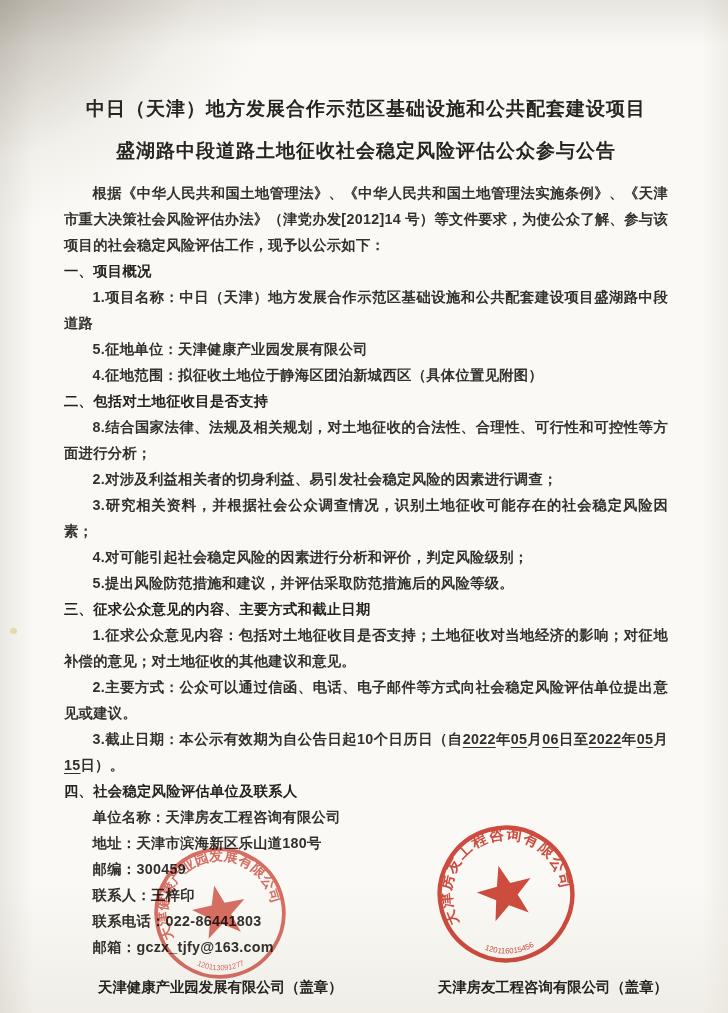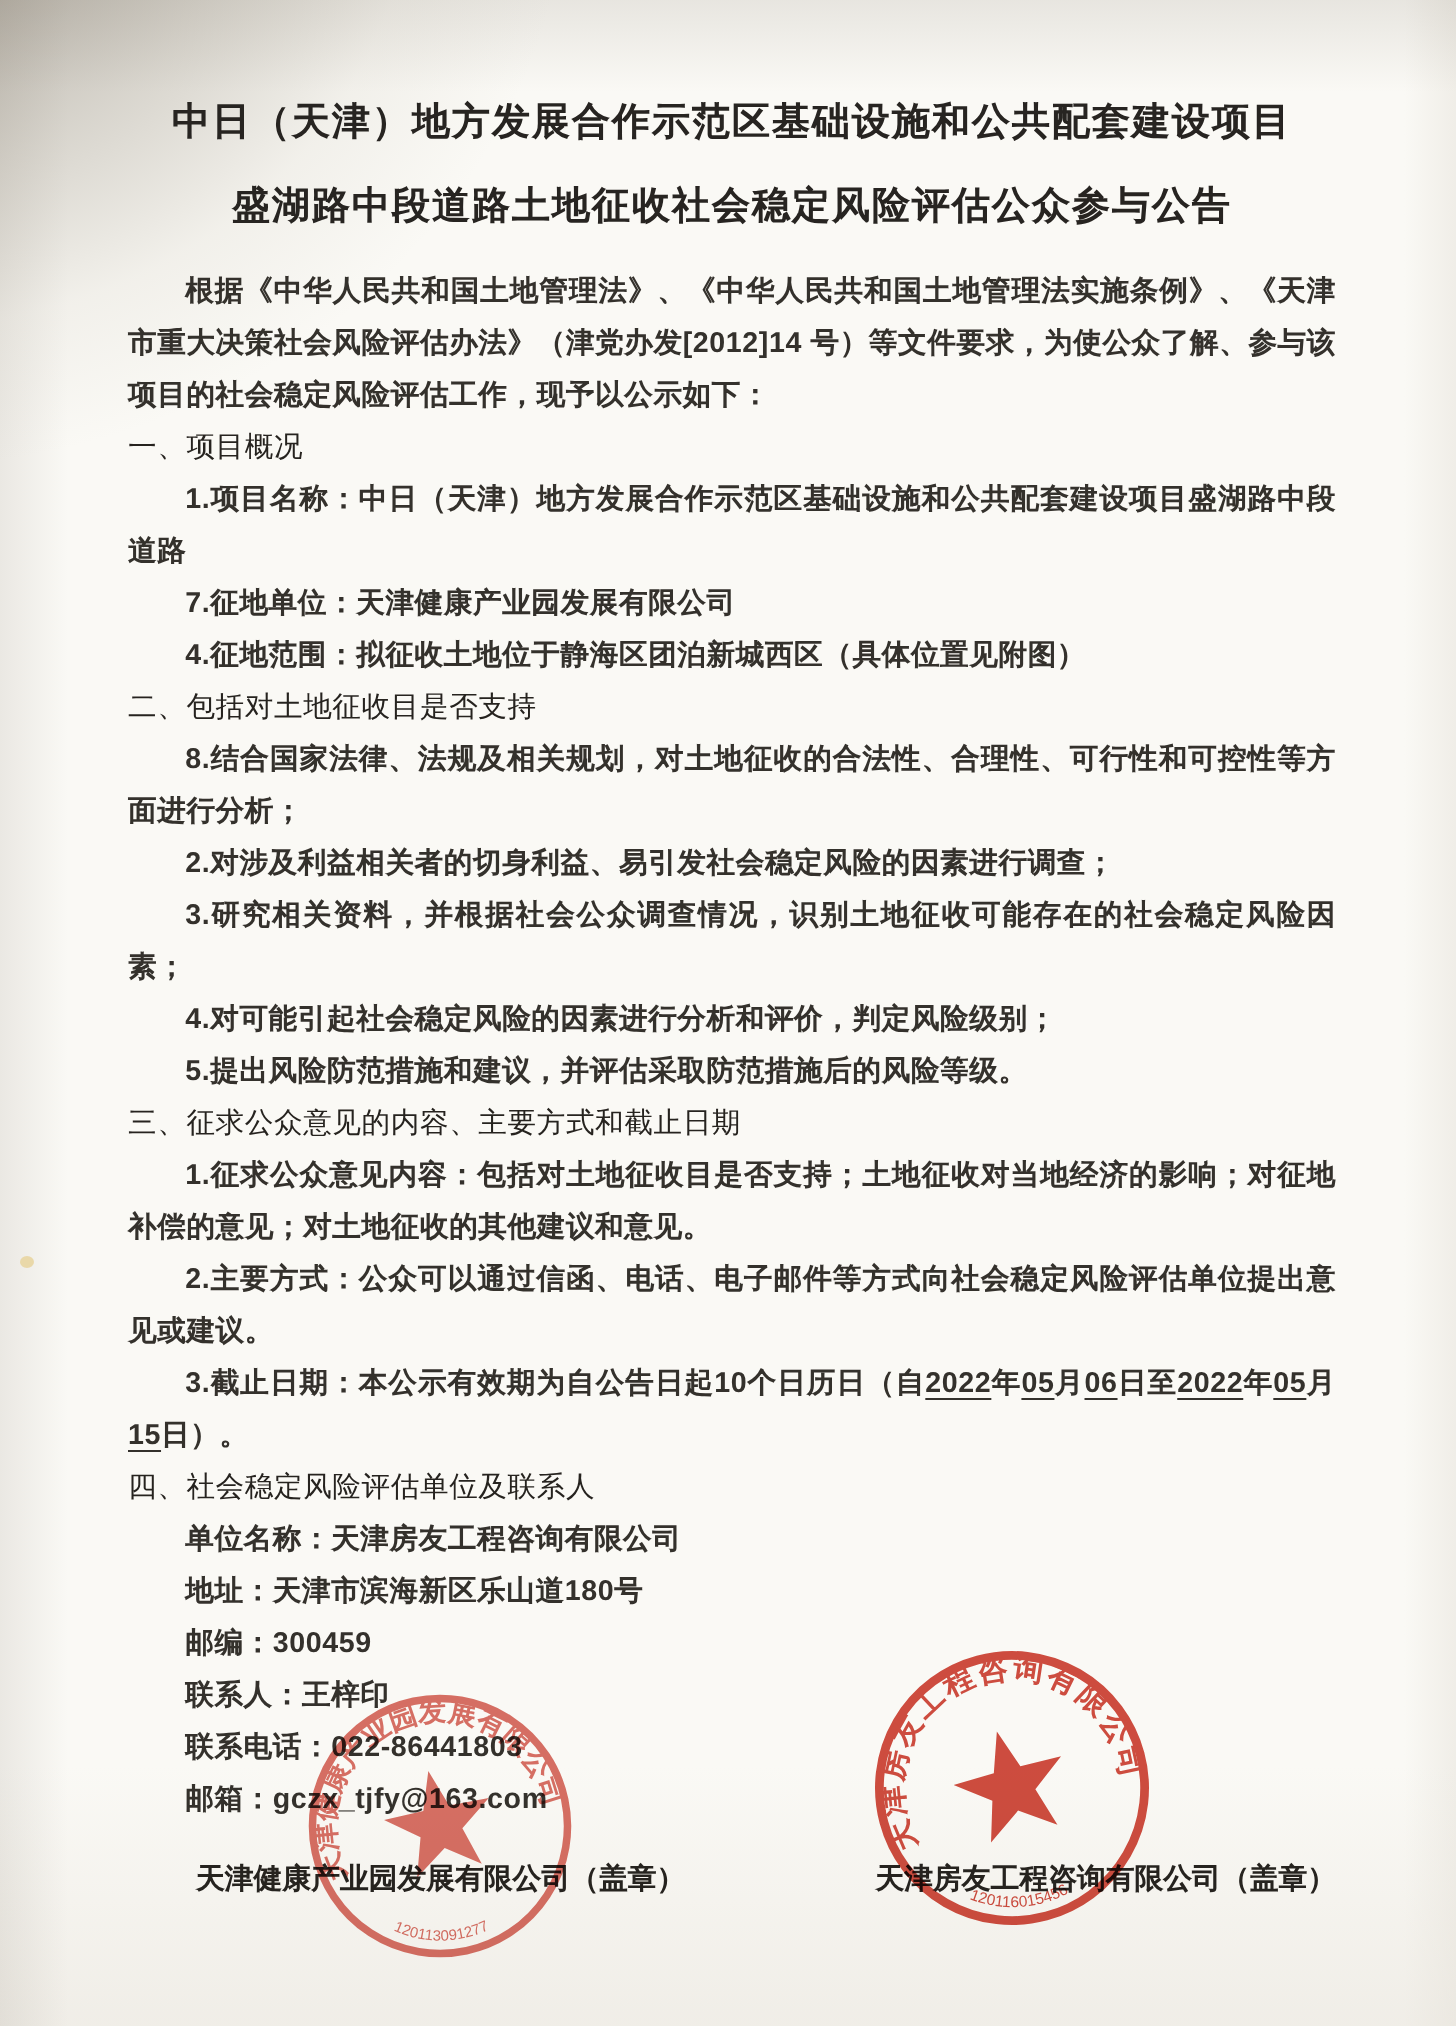--- a/index.html
+++ b/index.html
@@ -10,26 +10,26 @@
     color:#34312c;
     background-color:#faf9f5;
     background-image:
       radial-gradient(ellipse 430px 390px at -50px -70px, rgba(104,94,79,0.60), rgba(146,138,123,0.32) 40%, rgba(190,184,170,0.14) 60%, rgba(250,249,245,0) 78%),
       linear-gradient(180deg, rgba(120,110,95,0.14), rgba(0,0,0,0) 46px),
       linear-gradient(90deg, rgba(120,110,95,0.12), rgba(0,0,0,0) 34px),
       linear-gradient(0deg, rgba(232,228,220,0.55), rgba(242,239,233,0) 130px),
       linear-gradient(270deg, rgba(210,204,192,0.25), rgba(0,0,0,0) 26px);
   }
   .content{position:absolute;left:64px;top:0;width:604px;}
-  .doc-title{margin:0;padding-top:41px;text-align:center;font-size:19px;font-weight:bold;
+  .doc-title{margin:0;padding-top:88px;text-align:center;font-size:19px;font-weight:bold;
     line-height:42px;color:#272421;letter-spacing:1px;}
   .doc-title div{margin:0;}
   .bodytext{font-size:14.3px;line-height:26px;letter-spacing:0.3px;}
   .bodytext p{margin:0;text-indent:2em;text-align:justify;font-weight:bold;}
-  p.heading{font-weight:normal;text-indent:0;color:#26231f;}
+  p.heading{font-weight:bold;text-indent:0;color:#26231f;}
   .intro{margin-top:8px !important;}
   .u{text-decoration:underline;text-underline-offset:3px;}
   .sign-row{display:flex;justify-content:space-between;align-items:baseline;
     margin-top:14px;padding-left:34px;font-size:14.4px;line-height:26px;font-weight:bold;color:#26231f;}
   .stamp{position:absolute;mix-blend-mode:multiply;pointer-events:none;}
   .stamp svg{display:block;}
   .stamp-left{left:145px;top:838px;width:150px;height:150px;opacity:0.78;transform:rotate(-12deg);color:#d0493c;}
   .stamp-right{left:428px;top:816px;width:156px;height:156px;opacity:0.88;transform:rotate(-15deg);color:#cb3526;}
   .speck{position:absolute;left:10px;top:628px;width:7px;height:6px;border-radius:50%;
     background:#e7d49e;opacity:0.85;}
@@ -44,21 +44,21 @@
     <h1 class="doc-title">
       <div>中日（天津）地方发展合作示范区基础设施和公共配套建设项目</div>
       <div>盛湖路中段道路土地征收社会稳定风险评估公众参与公告</div>
     </h1>
 
     <div class="bodytext">
       <p class="intro">根据《中华人民共和国土地管理法》、《中华人民共和国土地管理法实施条例》、《天津市重大决策社会风险评估办法》（津党办发[2012]14 号）等文件要求，为使公众了解、参与该项目的社会稳定风险评估工作，现予以公示如下：</p>
 
       <p class="heading">一、项目概况</p>
       <p>1.项目名称：中日（天津）地方发展合作示范区基础设施和公共配套建设项目盛湖路中段道路</p>
-      <p>7.征地单位：天津健康产业园发展有限公司</p>
+      <p>5.征地单位：天津健康产业园发展有限公司</p>
       <p>4.征地范围：拟征收土地位于静海区团泊新城西区（具体位置见附图）</p>
 
       <p class="heading">二、包括对土地征收目是否支持</p>
       <p>8.结合国家法律、法规及相关规划，对土地征收的合法性、合理性、可行性和可控性等方面进行分析；</p>
       <p>2.对涉及利益相关者的切身利益、易引发社会稳定风险的因素进行调查；</p>
       <p>3.研究相关资料，并根据社会公众调查情况，识别土地征收可能存在的社会稳定风险因素；</p>
       <p>4.对可能引起社会稳定风险的因素进行分析和评价，判定风险级别；</p>
       <p>5.提出风险防范措施和建议，并评估采取防范措施后的风险等级。</p>
 
       <p class="heading">三、征求公众意见的内容、主要方式和截止日期</p>

